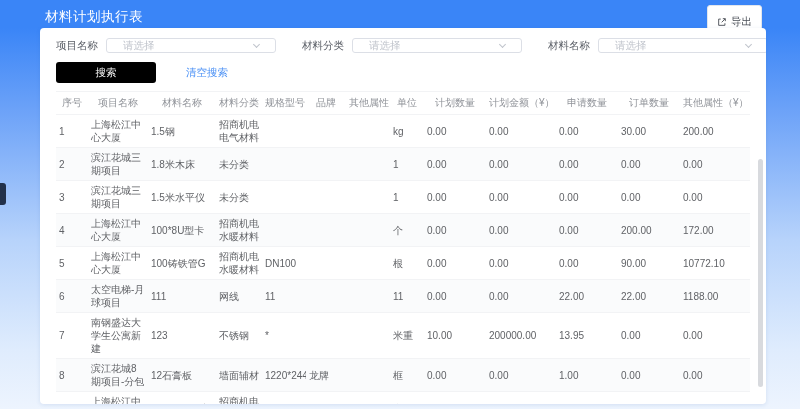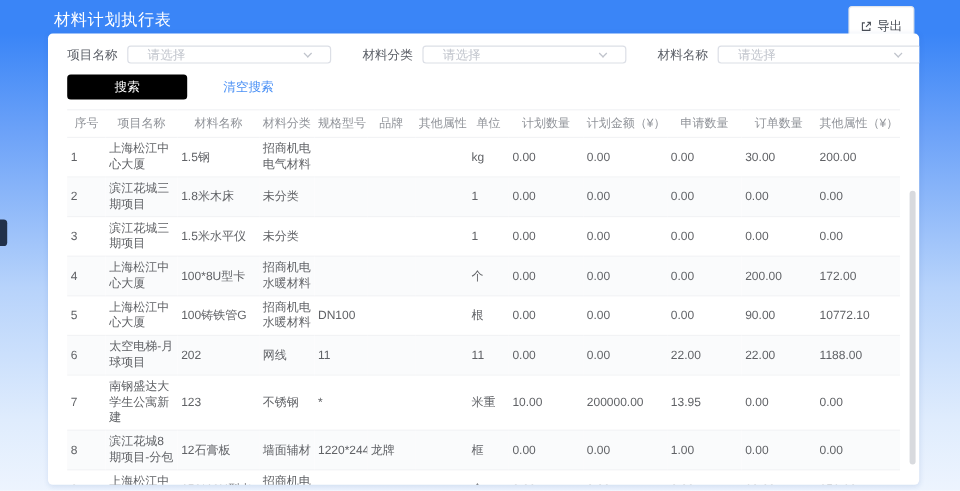--- a/index.html
+++ b/index.html
@@ -197,21 +197,21 @@
             <td>根</td>
             <td>0.00</td>
             <td>0.00</td>
             <td>0.00</td>
             <td>90.00</td>
             <td>10772.10</td>
           </tr>
           <tr>
             <td>6</td>
             <td>太空电梯-月球项目</td>
-            <td>202</td>
+            <td>111</td>
             <td>网线</td>
             <td>11</td>
             <td></td>
             <td></td>
             <td>11</td>
             <td>0.00</td>
             <td>0.00</td>
             <td>22.00</td>
             <td>22.00</td>
             <td>1188.00</td>

